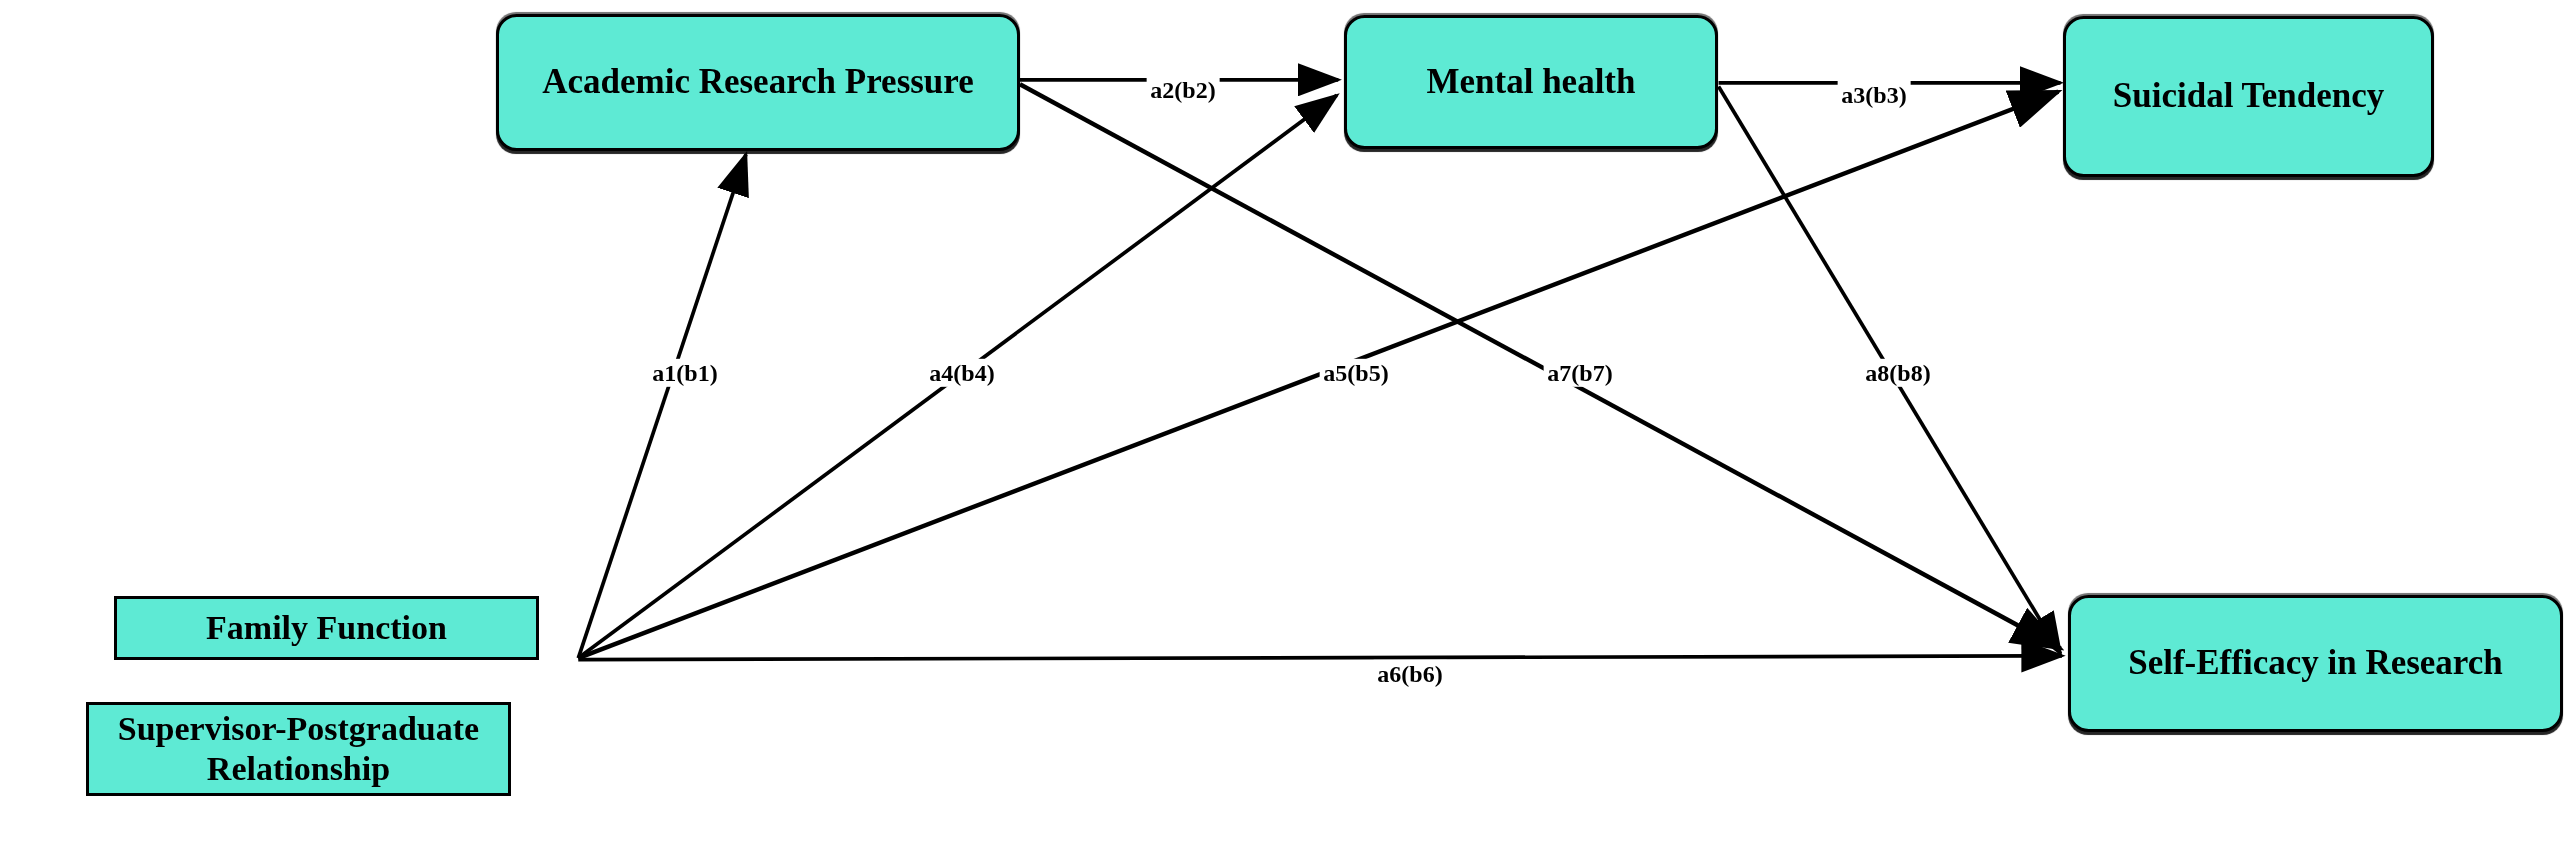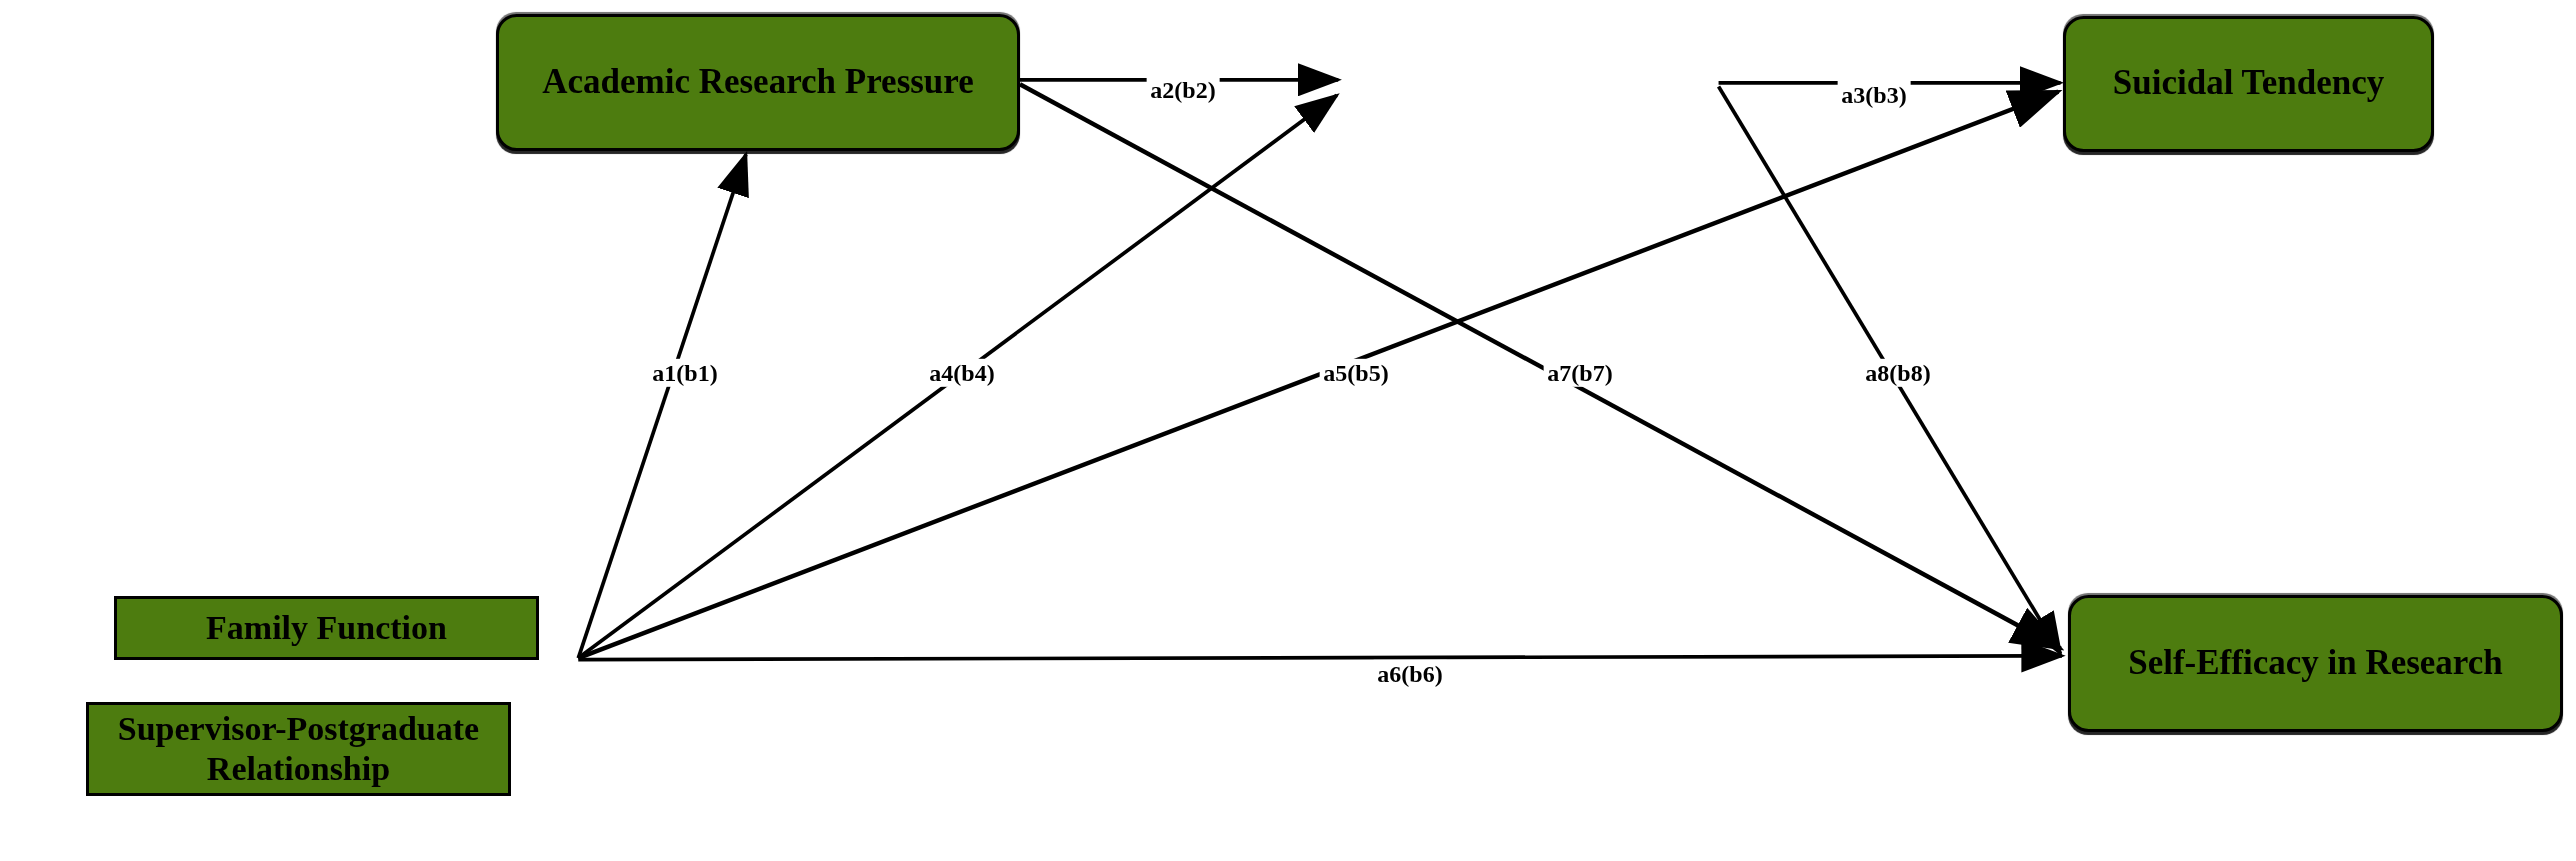--- a/index.html
+++ b/index.html
@@ -17,21 +17,21 @@
     overflow: hidden;
   }
   .layer { position: absolute; inset: 0; }
   #nodes-layer  { z-index: 1; }
   #edges-layer  { z-index: 2; pointer-events: none; }
   #labels-layer { z-index: 3; }
 
   .node {
     position: absolute;
     box-sizing: border-box;
-    background: #4d7c0f;
+    background: #5eead4;
     border: 3.7px solid #000;
     border-radius: 20.7px;
     display: flex;
     align-items: center;
     justify-content: center;
     text-align: center;
     font-weight: bold;
     font-size: 35px;
     line-height: 1.15;
     box-shadow: 0 3px 0.7px -0.7px rgba(0,0,0,0.85), 0 -2.2px 0.7px -0.7px rgba(0,0,0,0.55);
@@ -73,22 +73,25 @@
     </div>
 
     <div class="node node--inner" style="left:86px; top:702px; width:425px; height:94px; line-height:1.18;">
       <span>Supervisor-Postgraduate Relationship</span>
     </div>
 
     <div class="node" style="left:496px; top:14px; width:524px; height:137px;">
       <span>Academic Research Pressure</span>
     </div>
 
+    <div class="node" style="left:1344px; top:14.8px; width:374px; height:134px;">
+      <span>Mental health</span>
+    </div>
 
-    <div class="node" style="left:2063px; top:15.5px; width:371px; height:136px;">
+    <div class="node" style="left:2063px; top:15.5px; width:371px; height:161px;">
       <span>Suicidal Tendency</span>
     </div>
 
     <div class="node" style="left:2068px; top:595px; width:495px; height:137px;">
       <span>Self-Efficacy in Research</span>
     </div>
   </div>
 
   <svg class="layer" id="edges-layer" viewBox="0 0 3488 1167" width="2576" height="862" xmlns="http://www.w3.org/2000/svg">
     <defs>

